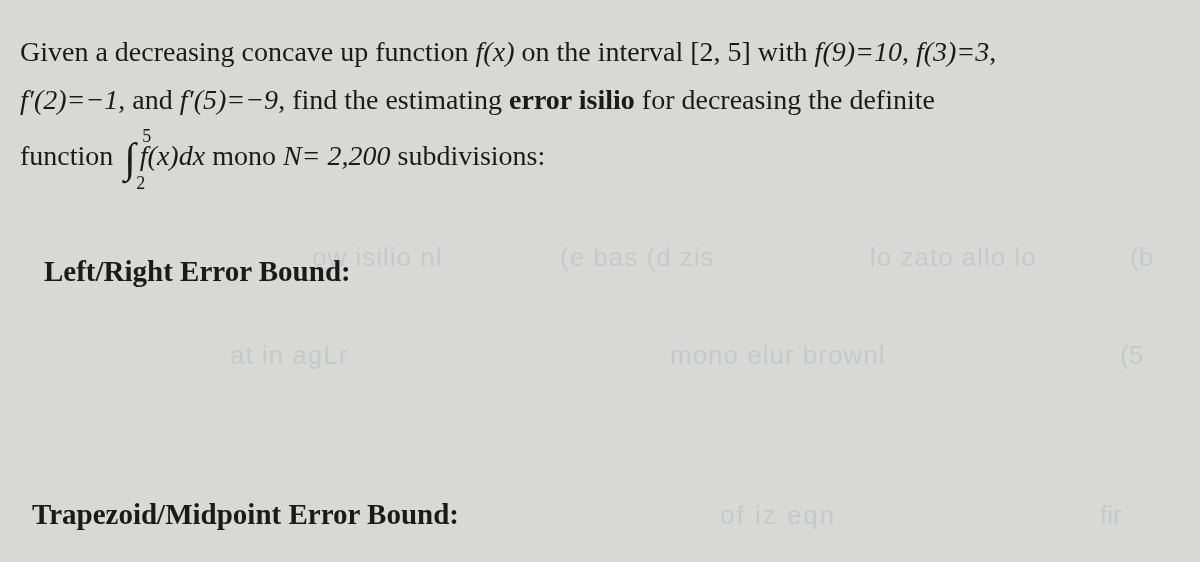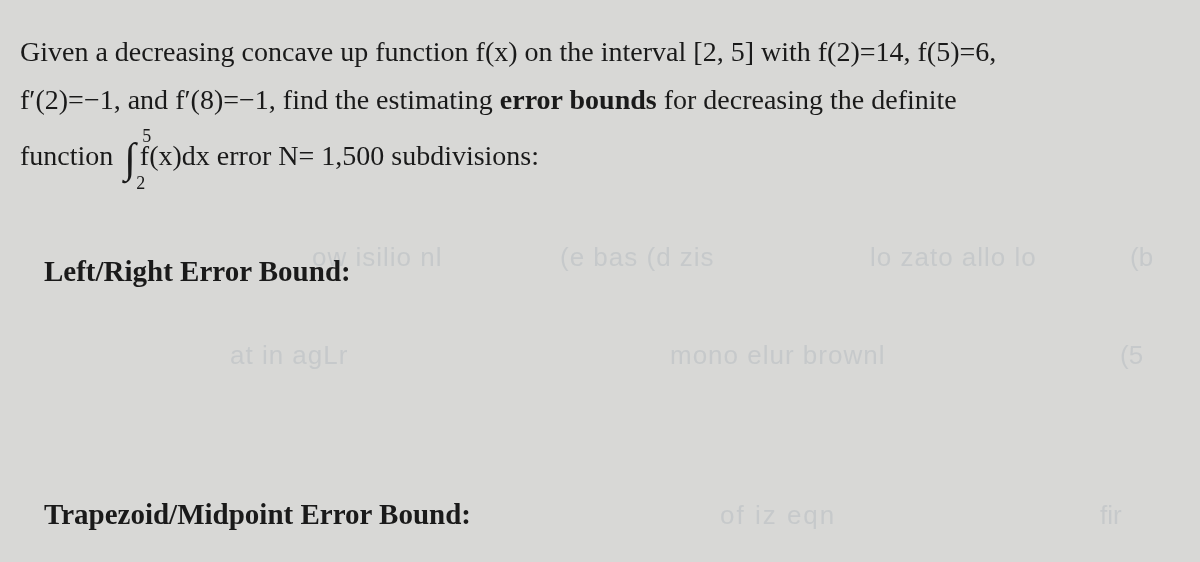--- a/index.html
+++ b/index.html
@@ -19,20 +19,21 @@
       overflow: hidden;
     }
     
     .problem-text {
       font-size: 28px;
       line-height: 1.7;
       margin-bottom: 60px;
     }
     
     .italic {
+      font-style: italic;
     }
     
     .integral-wrapper {
       display: inline-block;
       vertical-align: middle;
       position: relative;
       margin: 0 4px;
     }
     
     .integral-sign {
@@ -63,21 +64,21 @@
       font-size: 29px;
       font-weight: bold;
       margin-top: 10px;
       margin-left: 24px;
     }
     
     .section-header-2 {
       font-size: 29px;
       font-weight: bold;
       margin-top: 210px;
-      margin-left: 24px;
+      margin-left: 12px;
     }
     
     .ghost-text {
       position: absolute;
       color: rgba(100, 120, 140, 0.15);
       font-family: Arial, sans-serif;
       font-size: 26px;
       pointer-events: none;
     }
     
@@ -129,30 +130,30 @@
     
     .ghost9 {
       top: 242px;
       left: 1130px;
     }
   </style>
 </head>
 <body>
 
 <div class="problem-text">
-  <span>Given a decreasing concave up function </span><span class="italic">f(x)</span><span> on the interval [2, 5] with </span><span class="italic">f(2)=14</span><span>, </span><span class="italic">f(5)=6</span><span>,</span>
+  <span>Given a decreasing concave up function </span><span class="italic">f(x)</span><span> on the interval [2, 5] with </span><span class="italic">f(9)=10</span><span>, </span><span class="italic">f(3)=3</span><span>,</span>
   <br>
-  <span class="italic">f′(2)=−1</span><span>, and </span><span class="italic">f′(8)=−1</span><span>, find the estimating </span><b>error bounds</b><span> for decreasing the definite</span>
+  <span class="italic">f′(2)=−1</span><span>, and </span><span class="italic">f′(5)=−9</span><span>, find the estimating </span><b>error isilio</b><span> for decreasing the definite</span>
   <br>
   <span>function </span><span class="integral-wrapper">
     <span class="integral-sign">∫
       <span class="integral-upper">5</span>
       <span class="integral-lower">2</span>
     </span>
-  </span><span class="italic">f(x)dx</span><span> error </span><span class="italic">N= 1,500</span><span> subdivisions:</span>
+  </span><span class="italic">f(x)dx</span><span> mono </span><span class="italic">N= 2,200</span><span> subdivisions:</span>
 </div>
 
 <div class="section-header">Left/Right Error Bound:</div>
 
 <div class="section-header-2">Trapezoid/Midpoint Error Bound:</div>
 
 <div class="ghost-text ghost1">ow isilio nl</div>
 <div class="ghost-text ghost2">(e bas (d zis</div>
 <div class="ghost-text ghost3">lo zato allo lo</div>
 <div class="ghost-text ghost4">at in agLr</div>

